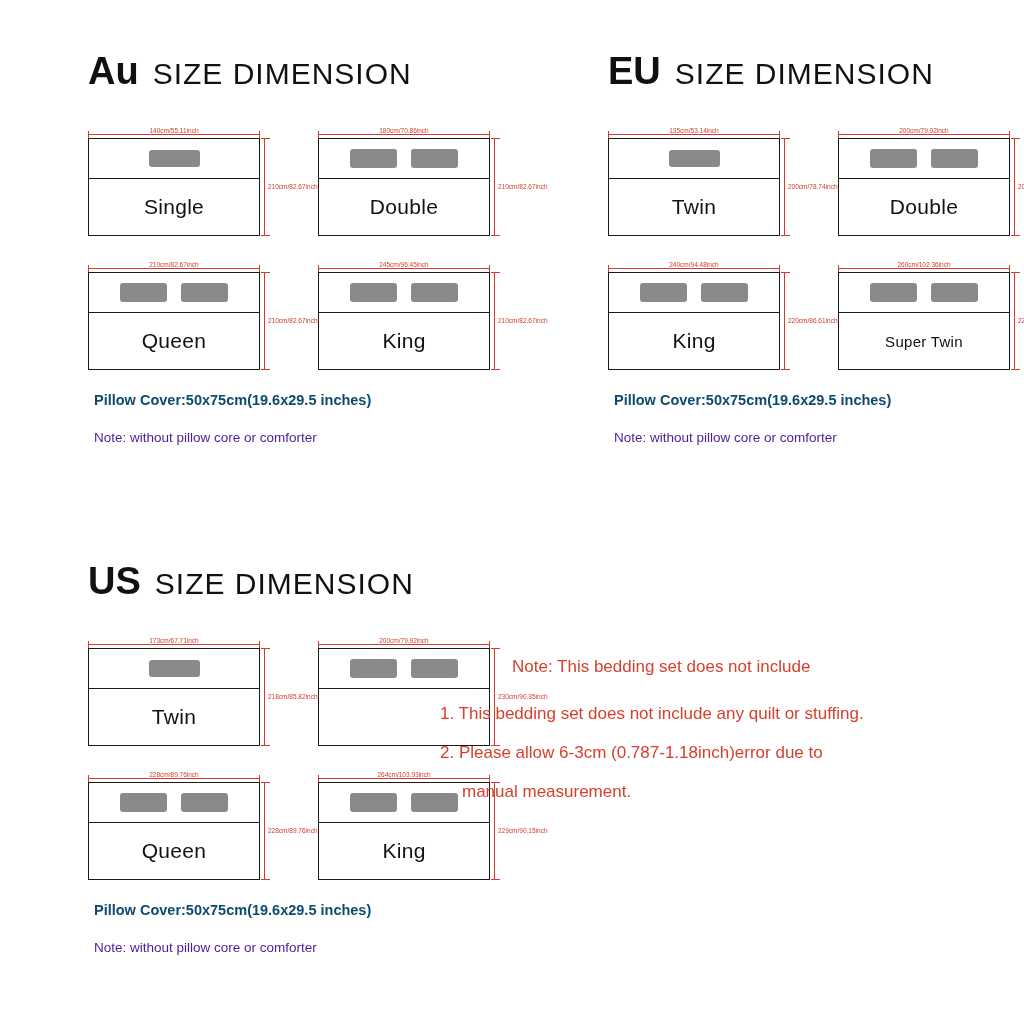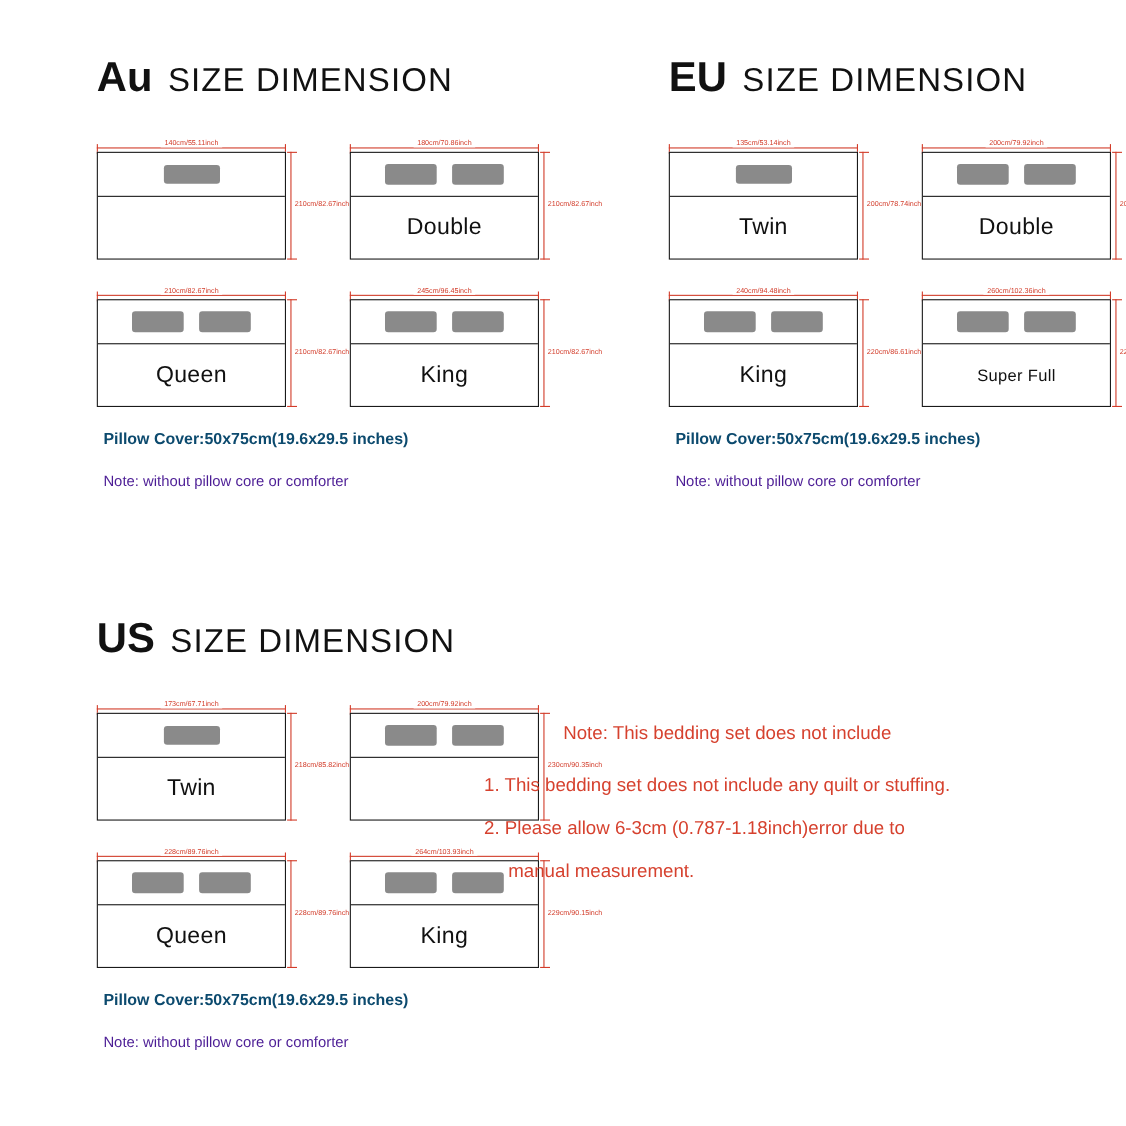--- a/index.html
+++ b/index.html
@@ -140,20 +140,21 @@
           <span class="txt">140cm/55.11inch</span>
         </div>
         <div class="dim-right">
           <span class="tick-line"></span>
           <span class="txt">210cm/82.67inch</span>
         </div>
         <div class="bed single">
           <div class="headboard">
             <div class="pillow"></div>
           </div>
+          <div class="label">Single</div>
         </div>
       </div>
 
       <div class="bed-cell" style="height:112px;">
         <div class="dim-top">
           <span class="tick-line"></span>
           <span class="txt">180cm/70.86inch</span>
         </div>
         <div class="dim-right">
           <span class="tick-line"></span>
@@ -278,21 +279,21 @@
         </div>
         <div class="dim-right">
           <span class="tick-line"></span>
           <span class="txt">220cm/86.61inch</span>
         </div>
         <div class="bed">
           <div class="headboard">
             <div class="pillow"></div>
             <div class="pillow"></div>
           </div>
-          <div class="label small">Super Full</div>
+          <div class="label small">Super Twin</div>
         </div>
       </div>
 
     </div>
 
     <div class="note-red" style="margin-top:22px; margin-left:6px;">Pillow Cover:50x75cm(19.6x29.5 inches)</div>
     <div class="note-plain" style="margin-top:22px; margin-left:6px;">Note: without pillow core or comforter</div>
   </div>
 
   <div class="region" style="left:88px; top:562px; width:430px;">

